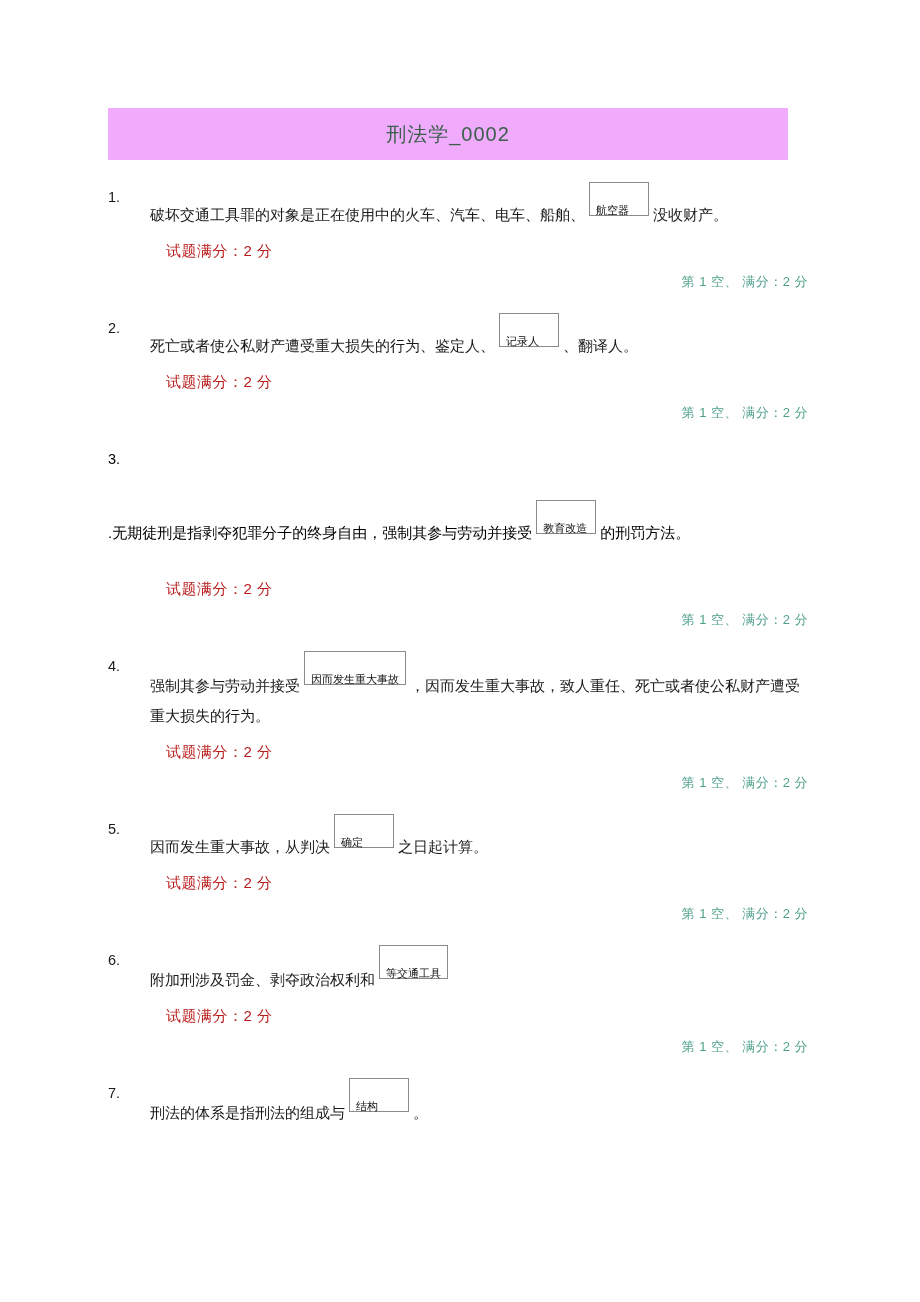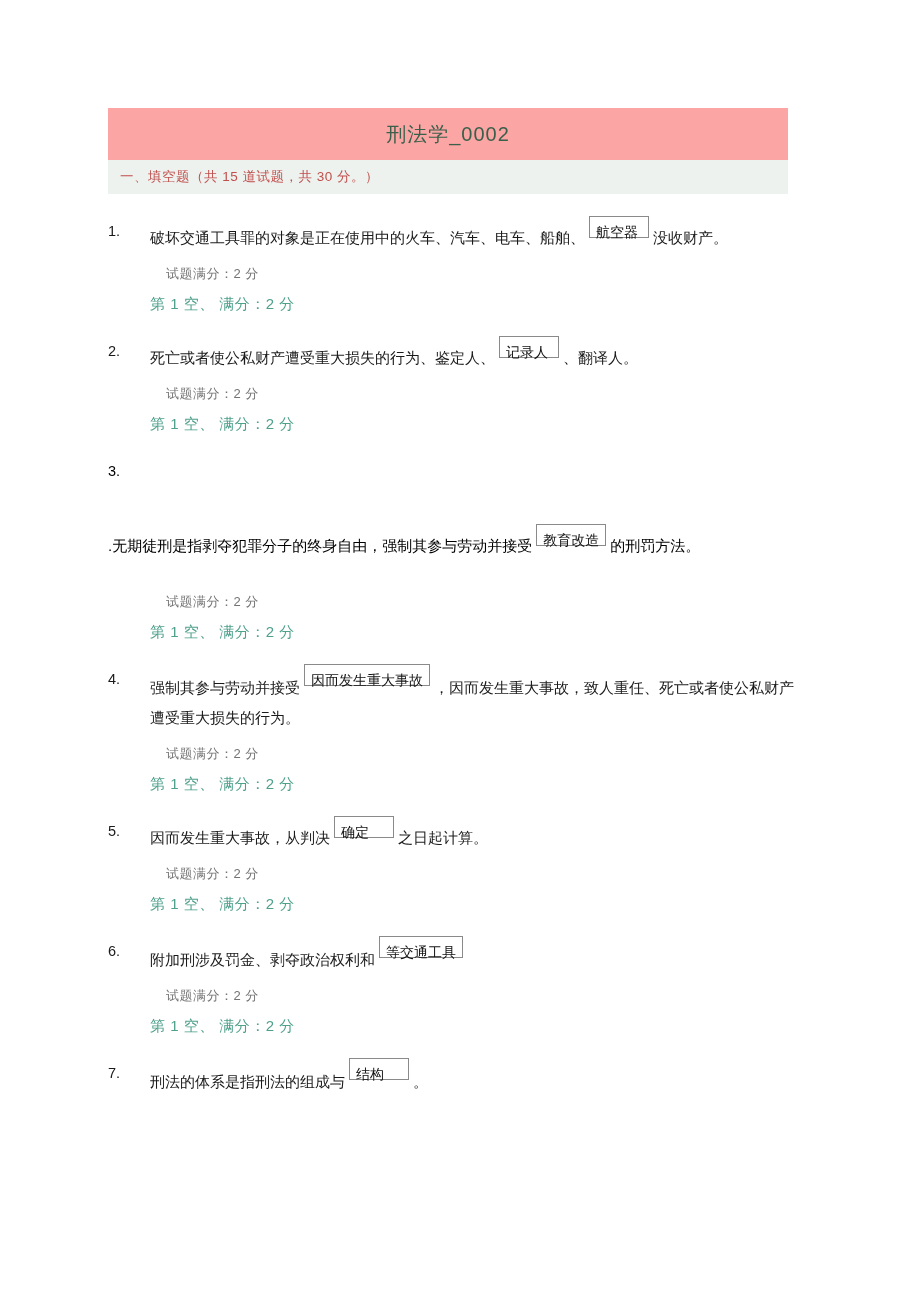--- a/index.html
+++ b/index.html
@@ -27,21 +27,21 @@
     left: 108px;
     top: 0;
     width: 700px;
   }
 
   
   .title-bar {
     margin-top: 108px;
     width: 680px;
     height: 52px;
-    background: #fca5a5;
+    background: #f0abfc;
     display: flex;
     align-items: center;
     justify-content: center;
   }
   .title-bar .title-text {
     font-size: 20px;
     color: #3a5f4a;
     letter-spacing: 1px;
     font-weight: normal;
   }
@@ -82,71 +82,71 @@
   }
   .txt {
     white-space: pre-wrap;
   }
   .blank {
     display: inline-block;
     border: 1px solid #8a8a8a;
     background: #ffffff;
     height: 22px;
     line-height: 22px;
-    padding: 4px 6px;
-    font-size: 14px;
+    padding: 16px 6px;
+    font-size: 11px;
     color: #111111;
     vertical-align: 6px;
     margin: 0 4px;
     box-sizing: border-box;
     min-width: 60px;
     text-align: left;
   }
   .blank.b-up { vertical-align: 8px; }
 
   .meta {
-    color: #737373;
-    font-size: 13px;
+    color: #b91c1c;
+    font-size: 15px;
     margin-top: 12px;
     padding-left: 58px;
     letter-spacing: 0.5px;
   }
   .meta2 {
     color: #4fa08b;
-    font-size: 15px;
+    font-size: 13px;
     margin-top: 12px;
     padding-left: 42px;
     letter-spacing: 0.5px;
+    text-align: right;
   }
 
   
   .q3-num {
     font-size: 14.5px;
     line-height: 30px;
   }
   .q3-stem {
-    margin-top: 38px;
+    margin-top: 26px;
     font-size: 15px;
     line-height: 30px;
   }
   .q3-meta {
     margin-top: 32px;
   }
 </style>
 </head>
 <body>
 
 <div class="page">
   <div class="content">
 
     <div class="title-bar">
       <span class="title-text">刑法学_0002</span>
     </div>
 
-    <div class="section-head">一、填空题（共  15  道试题，共  30  分。）</div>
 
     <div class="q">
       <div class="q-line">
         <span class="q-num">1.</span>
         <span class="q-body"><span class="txt">破坏交通工具罪的对象是正在使用中的火车、汽车、电车、船舶、</span><span class="blank">航空器</span><span class="txt">没收财产。</span></span>
       </div>
       <div class="meta">试题满分：2   分</div>
       <div class="meta2">第  1  空、      满分：2   分</div>
     </div>
 

